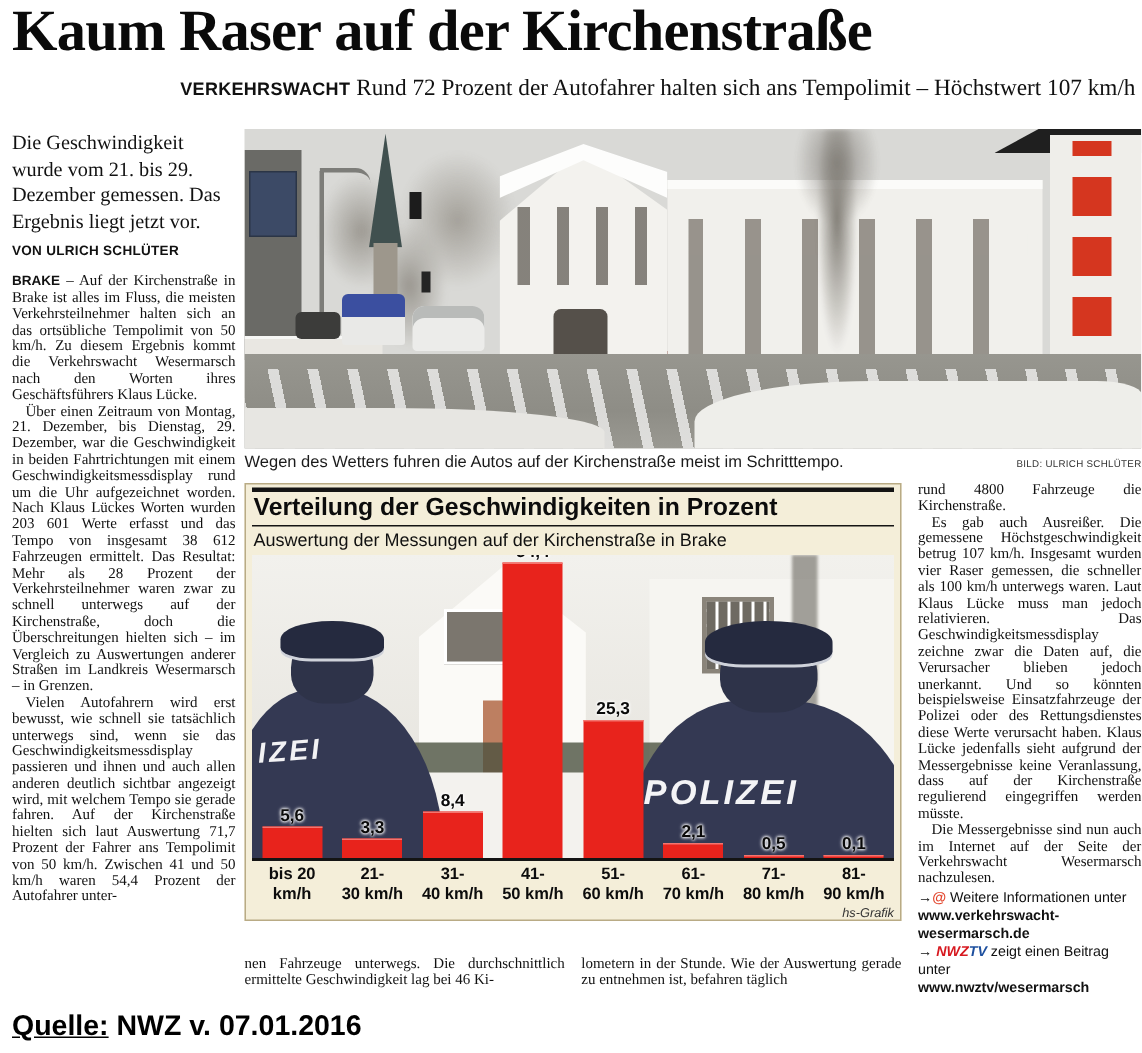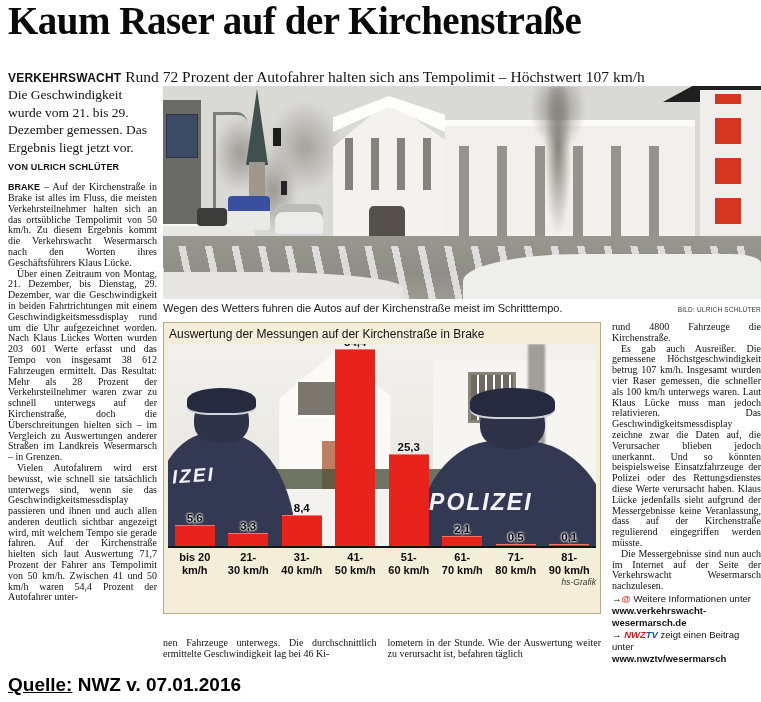--- a/index.html
+++ b/index.html
@@ -1,21 +1,21 @@
 <!DOCTYPE html>
 <html lang="de"><head>
 <meta charset="utf-8">
 <style>
   html,body{margin:0;padding:0;background:#fff;}
   .page{position:relative;width:761px;height:702px;background:#fff;overflow:hidden;
         font-family:"Liberation Serif",serif;color:#111;}
   
   .header{position:absolute;left:8px;top:0;right:4px;}
   .headline{margin:0;font-size:39px;line-height:1.1;font-weight:700;letter-spacing:-0.5px;color:#0a0a0a;}
-  .kicker{margin-top:25px;font-size:15.5px;white-space:nowrap;}
+  .kicker{margin-top:7px;font-size:15.5px;white-space:nowrap;text-align:right;}
   .kicker-label{font-family:"Liberation Sans",sans-serif;font-weight:700;font-size:12px;letter-spacing:.2px;margin-right:4px;}
   
   .content{position:absolute;left:8px;top:86px;right:4px;bottom:28px;}
   .left-col{position:absolute;left:0;top:0;width:149px;}
   .lead{font-size:13.5px;line-height:1.3;margin:0 0 6px;}
   .byline{font-family:"Liberation Sans",sans-serif;font-size:9px;font-weight:700;letter-spacing:.2px;margin:0 0 10px;}
   .body-p{font-size:10px;line-height:10.8px;text-align:justify;margin:0;}
   .body-p.indent{text-indent:9px;}
   .lede-label{font-family:"Liberation Sans",sans-serif;font-weight:700;font-size:9px;}
   
@@ -168,20 +168,21 @@
       <div class="ph-car-dark"></div>
       <div class="ph-van"></div>
       <div class="ph-car-white"></div>
     </div>
     <div class="photo-caption">
       <span class="photo-credit">BILD: ULRICH SCHLÜTER</span>
       <span>Wegen des Wetters fuhren die Autos auf der Kirchenstraße meist im Schritttempo.</span>
     </div>
 
     <div class="chart">
+      <div class="chart-title">Verteilung der Geschwindigkeiten in Prozent</div>
       <div class="chart-sub">Auswertung der Messungen auf der Kirchenstraße in Brake</div>
       <div class="chart-plot">
         <div class="scene sc-sky"></div>
         <div class="scene sc-house"></div>
         <div class="scene sc-house-win"></div>
         <div class="scene sc-house-door"></div>
         <div class="scene sc-right-house"></div>
         <div class="scene sc-right-win"></div>
         <div class="scene sc-tree"></div>
         <div class="scene sc-hedge"></div>
@@ -261,21 +262,21 @@
           <div class="x-lbl">
             <div>81-</div>
             <div>90 km/h</div>
           </div>
         </div>
       <div class="chart-credit">hs-Grafik</div>
     </div>
 
     <div class="bottom-cols">
       <p class="body-p bottom-col">nen Fahrzeuge unterwegs. Die durchschnittlich ermittelte Geschwindigkeit lag bei 46 Ki-</p>
-      <p class="body-p bottom-col">lometern in der Stunde. Wie der Auswertung weiter zu verursacht ist, befahren täglich</p>
+      <p class="body-p bottom-col">lometern in der Stunde. Wie der Auswertung gerade zu entnehmen ist, befahren täglich</p>
     </div>
 
     <div class="right-col">
       <p class="body-p">rund 4800 Fahrzeuge die Kirchenstraße.</p>
       <p class="body-p indent">Es gab auch Ausreißer. Die gemessene Höchstgeschwindigkeit betrug 107 km/h. Insgesamt wurden vier Raser gemessen, die schneller als 100 km/h unterwegs waren. Laut Klaus Lücke muss man jedoch relativieren. Das Geschwindigkeitsmessdisplay zeichne zwar die Daten auf, die Verursacher blieben jedoch unerkannt. Und so könnten beispielsweise Einsatzfahrzeuge der Polizei oder des Rettungsdienstes diese Werte verursacht haben. Klaus Lücke jedenfalls sieht aufgrund der Messergebnisse keine Veranlassung, dass auf der Kirchenstraße regulierend eingegriffen werden müsste.</p>
       <p class="body-p indent">Die Messergebnisse sind nun auch im Internet auf der Seite der Verkehrswacht Wesermarsch nachzulesen.</p>
       <div class="links">
         <div><span class="arrow">→</span><span class="at-icon">@</span><span> Weitere Informationen unter</span></div>
         <div class="link-url">www.verkehrswacht-wesermarsch.de</div>
         <div><span class="arrow">→ </span><span class="nwz-red">NWZ</span><span class="nwz-blue">TV</span><span> zeigt einen Beitrag unter</span></div>

